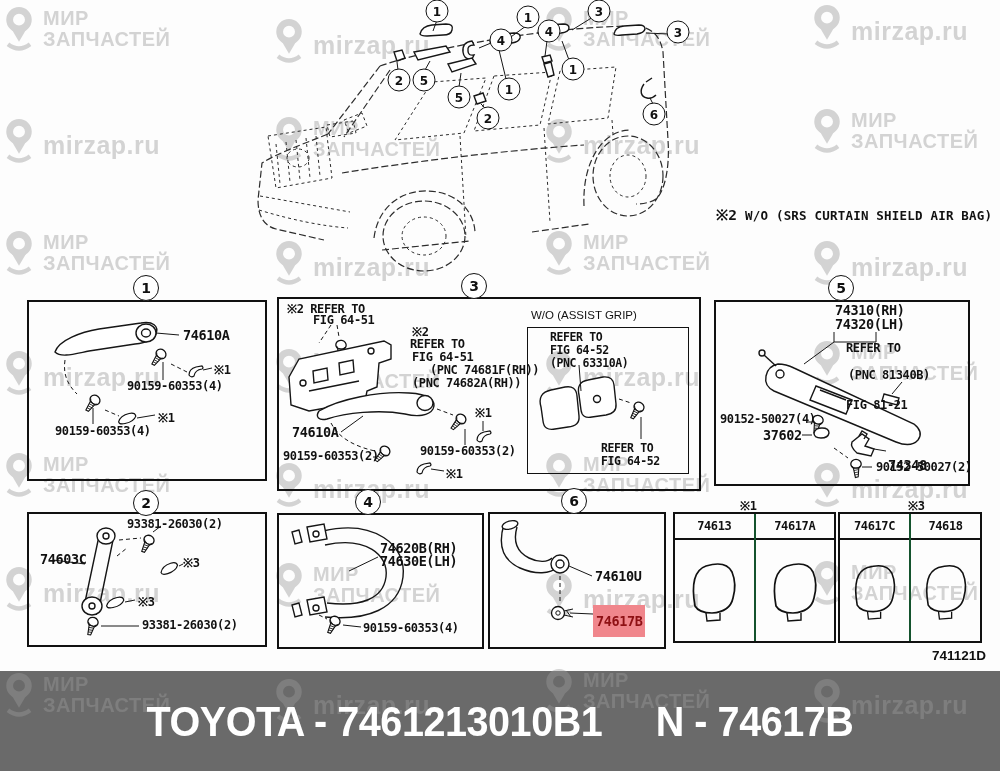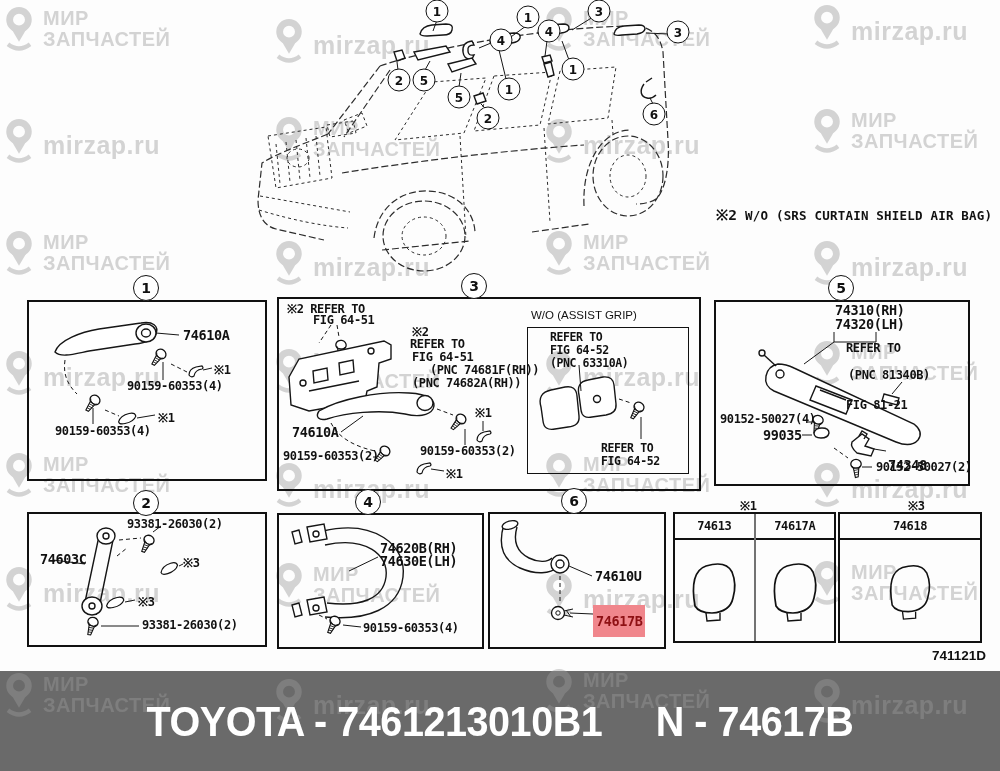--- a/index.html
+++ b/index.html
@@ -29,21 +29,21 @@
   .pbox{position:absolute;border:2px solid #111;z-index:3;background:transparent;}
   .inbox{position:absolute;border:1.6px solid #111;z-index:3;}
   .lbl{position:absolute;z-index:4;font-weight:bold;font-size:12px;letter-spacing:-.4px;white-space:nowrap;}
   .lbl.big{font-size:13.5px;}
   .lbl.note{font-size:11.5px;}
   .lbl.thin{font-family:"Liberation Sans",sans-serif;font-weight:normal;font-size:11.5px;letter-spacing:0;}
   .lbl.hl{background:#f0868c;color:#8e1014;padding:8px 3px;}
   
   .ptable{position:absolute;border:2px solid #111;display:flex;z-index:3;}
   .pt-col{flex:1;display:flex;flex-direction:column;}
-  .pt-col + .pt-col{border-left:2px solid #737373;justify-content:center;}
+  .pt-col + .pt-col{border-left:2px solid #14532d;justify-content:center;}
   .pt-head{height:24px;border-bottom:2px solid #111;display:flex;align-items:center;justify-content:center;
            font-weight:bold;font-size:12px;letter-spacing:-.4px;}
   .pt-cell{flex:1;display:flex;align-items:center;justify-content:center;}
   
   #footer-bar{position:absolute;left:0;top:671px;width:1000px;height:100px;background:#6a6a6a;z-index:1;}
   #footer-text{position:absolute;left:0;top:671px;width:1000px;height:100px;z-index:4;
     display:flex;align-items:center;justify-content:center;gap:58px;
     font-family:"Liberation Sans",sans-serif;font-weight:bold;font-size:43px;color:#fff;
     transform:scaleX(.92);letter-spacing:-.5px;}
   #fig-code{position:absolute;right:14px;top:648px;z-index:4;font-weight:bold;font-size:13.5px;
@@ -494,21 +494,21 @@
   <use href="#def-screw" transform="translate(140,162) rotate(0)"></use>
   <path class="ldr" d="M146,165 L156,165"></path>
   <path class="dsh" d="M118,146 L132,156"></path>
 </svg>
 <span class="lbl big" style="left:835px;top:302px;">74310(RH)</span>
 <span class="lbl big" style="left:835px;top:316px;">74320(LH)</span>
 <span class="lbl" style="left:846px;top:341px;">REFER TO</span>
 <span class="lbl" style="left:846px;top:366px;margin-top:32px;">FIG 81-21</span>
 <span class="lbl" style="left:848px;top:368px;">(PNC 81340B)</span>
 <span class="lbl" style="left:720px;top:412px;">90152-50027(4)</span>
-<span class="lbl big" style="left:763px;top:427px;">99035</span>
+<span class="lbl big" style="left:763px;top:427px;">37602</span>
 <span class="lbl big" style="left:888px;top:444px;margin-top:13px;">74348</span>
 <span class="lbl" style="left:876px;top:460px;">90152-50027(2)</span>
 
 <div class="bcall" style="left:146px;top:503px;">2</div>
 <div class="pbox" style="left:27px;top:512px;width:236px;height:131px;"></div>
 <svg class="art" style="left:29px;top:514px;" width="232" height="127" viewBox="0 0 232 127">
   <path class="soln" d="M70,22 L56,88 M84,26 L70,94"></path>
   <ellipse class="sol" cx="77" cy="22" rx="9" ry="8"></ellipse>
     <circle class="soln" cx="77" cy="22" r="3"></circle>
   <ellipse class="sol" cx="63" cy="92" rx="10" ry="9"></ellipse>
@@ -582,20 +582,28 @@
     <div class="pt-cell">
         <svg width="64" height="70" viewBox="0 0 64 70">
           <use href="#def-cap"></use>
         </svg>
       </div>
   </div>
 </div>
 <span class="lbl" style="left:908px;top:497px;">※3</span>
 <div class="ptable" style="left:838px;top:512px;width:140px;height:127px;">
   <div class="pt-col">
+    <div class="pt-head">74617C</div>
+    <div class="pt-cell">
+        <svg width="60" height="70" viewBox="0 0 64 70">
+          <use href="#def-cap"></use>
+        </svg>
+      </div>
+  </div>
+  <div class="pt-col">
     <div class="pt-head">74618</div>
     <div class="pt-cell">
         <svg width="60" height="70" viewBox="0 0 64 70">
           <use href="#def-cap"></use>
         </svg>
       </div>
   </div>
 </div>
 
 <div id="fig-code">741121D</div>

